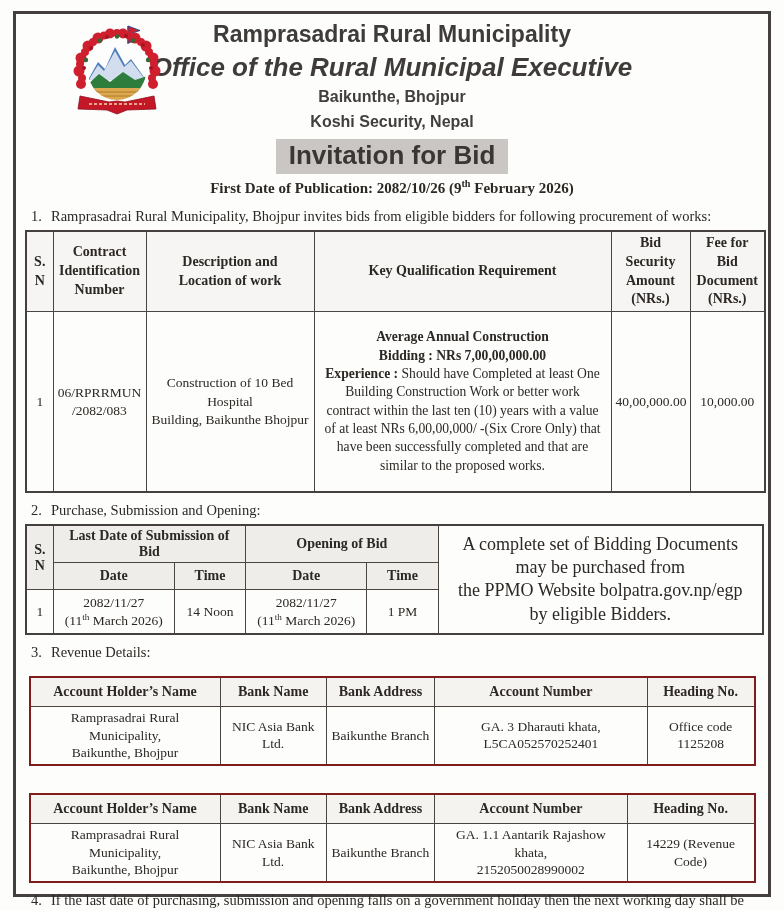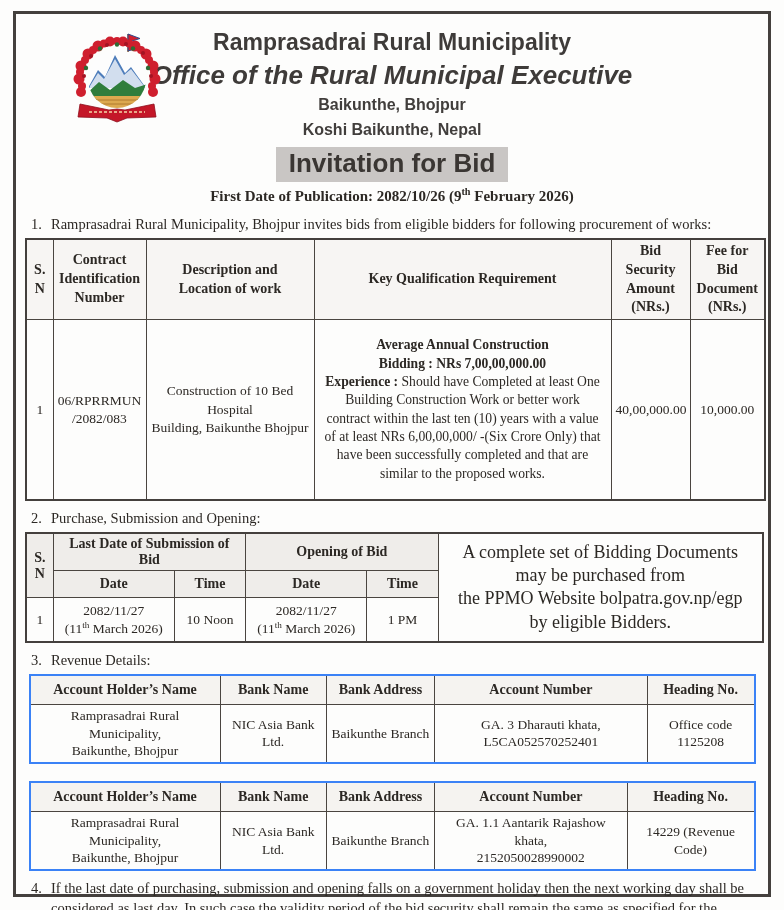--- a/index.html
+++ b/index.html
@@ -4,21 +4,21 @@
 <style>
   html,body{margin:0;padding:0;background:#ffffff;}
   .page{position:relative;width:784px;height:910px;background:#fdfdfc;overflow:hidden;
         font-family:"Liberation Serif",serif;color:#2c2824;}
   .frame{position:absolute;left:13px;top:11px;width:758px;height:886px;box-sizing:border-box;
          border:3px solid #44403d;padding:6px 9px 0 9px;}
   
   .header{position:relative;text-align:center;}
   .emblem{position:absolute;left:40px;top:4px;}
   .t1{font-family:"Liberation Sans",sans-serif;font-weight:bold;font-size:23px;line-height:1.25;
-      color:#3e3b39;margin-top:8px;}
+      color:#3e3b39;margin-top:0;}
   .t2{font-family:"Liberation Sans",sans-serif;font-weight:bold;font-size:26px;line-height:1.2;
       color:#3e3b39;margin-top:3px;font-style:italic;}
   .addr{font-family:"Liberation Sans",sans-serif;font-weight:bold;font-size:16px;line-height:1.45;
         color:#413e3c;margin-top:2px;}
   .banner-wrap{margin-top:6px;text-decoration:underline;}
   .banner{display:inline-block;background:#c9c6c4;color:#3a3633;padding:1px 13px 3px 13px;
           font-family:"Liberation Sans",sans-serif;font-weight:bold;font-size:26px;}
   .ifb{font-weight:bold;font-size:15px;margin-top:7px;line-height:1.3;}
   .pub{font-weight:bold;font-size:15px;margin-top:3px;line-height:1.3;}
   .sup{font-size:0.68em;vertical-align:super;}
@@ -34,21 +34,21 @@
   .works-table,.sched-table{width:739px;border:2px solid #44403d;}
   .works-table th{background:#f7f5f3;height:58px;font-size:14px;line-height:1.35;}
   .works-table td{height:152px;line-height:1.35;}
   .qual-cell{line-height:1.45;font-size:13.6px;padding:16px 10px;}
   .sched-table th{background:#efedea;font-size:14px;}
   .sched-table .h1{height:27px;}
   .sched-table .h2{height:27px;}
   .sched-table td{height:44px;line-height:1.3;}
   .sn-cell{background:#efedea;font-weight:bold;}
   .note-cell{background:#fdfdfc;font-size:18px;line-height:1.5;padding:4px 14px;}
-  .rev-table{width:727px;border:2px solid #3b82f6;margin-top:4px;}
+  .rev-table{width:727px;border:2px solid #7f1d1d;margin-top:14px;}
   .rev-table th{background:#f5f3f0;height:30px;font-size:14px;}
   .rev-table td{height:46px;line-height:1.3;}
   .rev-gap{height:13px;}
   .ml{white-space:pre-line;}
   .b{font-weight:bold;}
 </style>
 </head>
 <body>
 
 <div class="page">
@@ -112,21 +112,21 @@
           <circle cx="68" cy="16.5" r="2.2"></circle>
             <circle cx="83" cy="36" r="2.2"></circle>
         </g>
 
         <path d="M15,72 L44,78 L52,77 L60,78 L89,72 L91,85 L62,86 L52,90 L42,86 L13,85 Z" fill="#c41728" stroke="#8e0f1d" stroke-width="0.8"></path>
         <path d="M24,80 L80,80" stroke="#f4d7a6" stroke-width="1.6" stroke-dasharray="3,2" fill="none"></path>
       </svg>
       <div class="t1">Ramprasadrai Rural Municipality</div>
       <div class="t2">Office of the Rural Municipal Executive</div>
       <div class="addr">Baikunthe, Bhojpur</div>
-      <div class="addr">Koshi Baikunthe, Nepal</div>
+      <div class="addr">Koshi Security, Nepal</div>
       <div class="banner-wrap">
         <span class="banner">Invitation for Bid</span>
       </div>
       <div class="pub"><span>First Date of Publication: 2082/10/26 (9</span><span class="sup">th</span><span> February 2026)</span></div>
     </div>
 
     <div class="item">
       <span class="item-num">1.</span>
       <span class="item-text">Ramprasadrai Rural Municipality, Bhojpur invites bids from eligible bidders for following procurement of works:</span>
     </div>
@@ -202,21 +202,21 @@
         <th>Time</th>
         <th>Date</th>
         <th>Time</th>
       </tr>
       <tr>
         <td>1</td>
         <td>
           <span style="display:block">2082/11/27</span>
           <span><span>(11</span><span class="sup">th</span><span> March 2026)</span></span>
         </td>
-        <td>10 Noon</td>
+        <td>14 Noon</td>
         <td>
           <span style="display:block">2082/11/27</span>
           <span><span>(11</span><span class="sup">th</span><span> March 2026)</span></span>
         </td>
         <td>1 PM</td>
       </tr>
     </tbody>
       </table>
 
     <div class="item">

